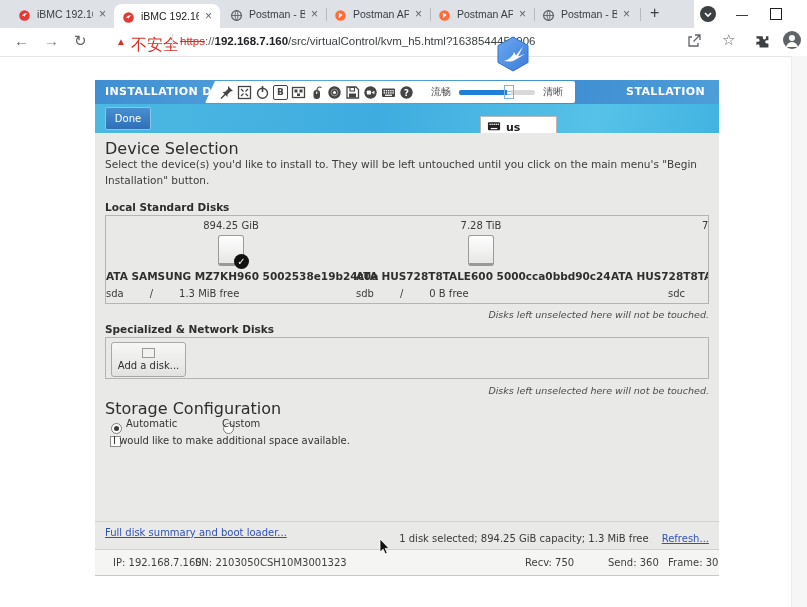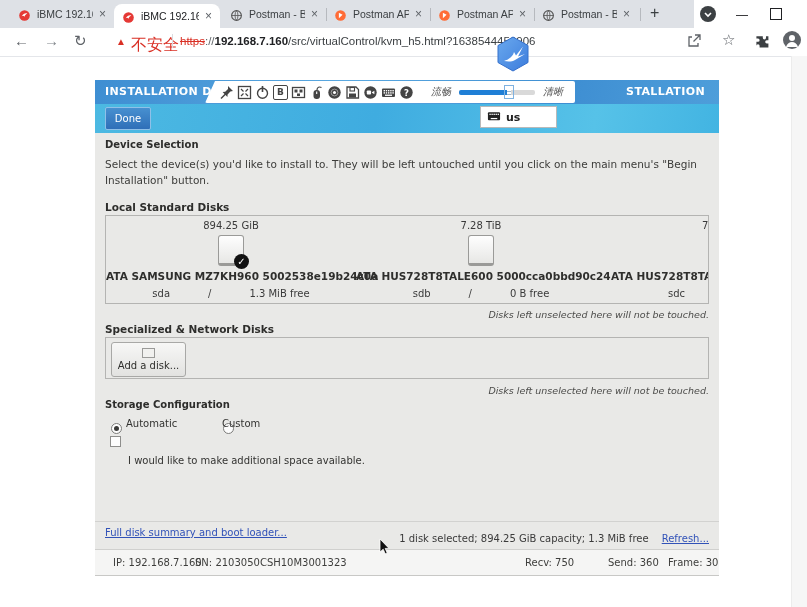--- a/index.html
+++ b/index.html
@@ -25,41 +25,41 @@
   
   .kvm{position:absolute;left:95px;top:80px;width:624px;height:497px;font-family:"DejaVu Sans",sans-serif;}
   .band1{position:absolute;left:0;top:0;width:624px;height:24px;
          background:linear-gradient(100deg,#3e8ed2 0%,#5aa8e0 40%,#3e8ed2 75%,#4e9eda 100%);}
   .band2{position:absolute;left:0;top:24px;width:624px;height:29px;
          background:linear-gradient(100deg,#4cb9e2 0%,#3face0 45%,#56c2e8 80%,#42b4e2 100%);}
   .anatitle{font-size:11px;font-weight:bold;color:#fff;letter-spacing:.4px;white-space:nowrap;}
   .ktoolbar{position:absolute;left:110px;top:1px;width:370px;height:22px;background:#fff;border-radius:2px;
             clip-path:polygon(10px 0,100% 0,100% 100%,0 100%);display:flex;align-items:center;padding-left:14px;box-sizing:border-box;gap:3px;}
   .ticon{width:15px;height:15px;flex:none;display:inline-block;}
-  .slid-lab{font-size:10px;color:#555;margin:0 5px;white-space:nowrap;font-style:italic;}
+  .slid-lab{font-size:10px;color:#555;margin:0 5px;white-space:nowrap;}
   .slid-track{position:relative;width:76px;height:5px;background:#d9d9d9;border-radius:2px;flex:none;}
   .slid-fill{position:absolute;left:0;top:0;height:5px;background:#1f7fd6;border-radius:2px;}
   .slid-handle{position:absolute;top:-5px;width:10px;height:14px;background:#fff;border:1px solid #7fb2e0;box-sizing:border-box;
                background-image:repeating-linear-gradient(#fff 0 2px,#9db8cc 2px 3px);background-clip:content-box;padding:3px 2px;}
   .donebtn{position:absolute;left:10px;top:27px;width:44px;height:21px;border:1px solid #8fc0e8;border-radius:2px;
            background:linear-gradient(#4790d0,#2f6fb8);color:#fff;font-size:10px;display:flex;align-items:center;justify-content:center;}
   .usbox{position:absolute;left:385px;top:26px;width:77px;height:22px;background:#fff;border:1px solid #b9b9b9;box-sizing:border-box;
          display:flex;align-items:center;gap:5px;padding-left:6px;font-size:11px;font-weight:bold;color:#222;}
 
   .anabody{position:absolute;left:0;top:53px;width:624px;height:416px;background:#e9e9e7;font-family:"DejaVu Sans",sans-serif;}
-  .h1{font-size:10px;font-weight:bold;color:#2d2d2b;}
+  .h1{font-size:16px;font-weight:normal;color:#2d2d2b;}
   .h2{font-size:10.5px;font-weight:bold;color:#2d2d2b;}
   .para{font-size:10.5px;color:#3c3c3a;line-height:1.5;}
   .panel{position:absolute;border:1px solid #b4b4b2;box-sizing:border-box;overflow:hidden;}
   .disk{position:absolute;top:0;height:87px;}
   .dcap{position:absolute;top:4px;left:0;width:100%;text-align:center;font-size:10px;color:#3a3a3a;}
   .dicon{position:absolute;top:19px;left:50%;margin-left:-13px;width:26px;height:31px;border:1px solid #9a9a98;border-radius:3px;
          background:linear-gradient(#fefefe,#e7e7e5);box-sizing:border-box;border-bottom-width:3px;}
   .dname{position:absolute;top:54px;left:0;width:100%;text-align:center;font-size:10.5px;font-weight:bold;color:#2f2f2d;white-space:nowrap;}
-  .drow{position:absolute;top:72px;left:0;width:100%;display:flex;justify-content:center;gap:38px;font-size:10px;color:#3a3a3a;}
+  .drow{position:absolute;top:72px;left:0;width:100%;display:flex;justify-content:flex-start;gap:26px;font-size:10px;color:#3a3a3a;}
   .badge{position:absolute;left:128px;top:38px;width:15px;height:15px;border-radius:50%;background:#111;color:#fff;
          font-size:10px;font-weight:bold;text-align:center;line-height:15px;}
   .badge::after{content:"✓";}
   .note{position:absolute;width:604px;text-align:right;font-style:italic;font-size:9.5px;color:#4c4c4a;}
   .addbtn{position:absolute;left:5px;top:4px;width:73px;height:33px;border:1px solid #a8a8a6;border-radius:3px;
           background:linear-gradient(#f7f7f6,#e2e2e0);display:flex;flex-direction:column;align-items:center;justify-content:center;gap:2px;}
   .addbtn .mini{width:11px;height:8px;background:#f1f1ef;border:1px solid #9a9a98;}
   .addbtn .albl{font-size:10px;color:#2f2f2d;}
   .radio{width:11px;height:11px;border-radius:50%;border:1px solid #7c7c7a;background:#fdfdfd;box-sizing:border-box;display:inline-block;position:relative;}
   .radio.sel::after{content:"";position:absolute;left:2px;top:2px;width:5px;height:5px;border-radius:50%;background:#3a3a38;}
@@ -254,21 +254,21 @@
         <span class="slid-track">
           <span class="slid-fill" style="width: 66%;"></span>
           <span class="slid-handle" style="left: calc(66% - 5px);"></span>
         </span>
         <span class="slid-lab">清晰</span>
       </div>
     </div>
 
     <div class="band2">
       <div class="donebtn" style="top:3px;">Done</div>
-      <div class="usbox" style="top:2px;">
+      <div class="usbox" style="top:12px;">
         <span><svg viewBox="0 0 15 15" width="14" height="14">
               <rect x="1" y="3.5" width="13" height="8.5" rx="1" fill="#222"></rect>
               <g fill="#fff">
                 <rect x="2.6" y="5" width="1.4" height="1.4"></rect>
                 <rect x="4.8" y="5" width="1.4" height="1.4"></rect>
                 <rect x="7" y="5" width="1.4" height="1.4"></rect>
                 <rect x="9.2" y="5" width="1.4" height="1.4"></rect>
                 <rect x="11.4" y="5" width="1.4" height="1.4"></rect>
                 <rect x="4" y="9.6" width="7" height="1.3"></rect>
               </g>
@@ -321,21 +321,21 @@
         </div>
       </div>
       <div class="note" style="left:10px;top:252px;">Disks left unselected here will not be touched.</div>
 
       <div class="h1 abs" style="left:10px;top:266px;">Storage Configuration</div>
       <span class="radio sel abs" style="left:16px;top:286px;"></span>
       <span class="ctrl-lab abs" style="left:31px;top:285px;text-align:right;">Automatic</span>
       <span class="radio abs" style="left:112px;top:286px;"></span>
       <span class="ctrl-lab abs" style="left:127px;top:285px;">Custom</span>
       <span class="chk abs" style="left:15px;top:303px;"></span>
-      <span class="ctrl-lab abs" style="left:33px;top:302px;margin-top:20px;">I would like to make additional space available.</span>
+      <span class="ctrl-lab abs" style="left:18px;top:302px;">I would like to make additional space available.</span>
 
       <div class="footline"></div>
       <span class="alink abs" style="left:10px;top:394px;">Full disk summary and boot loader...</span>
       <span class="abs" style="right:10px;top:394px;white-space:nowrap;">
         <span class="sumtxt">1 disk selected; 894.25 GiB capacity; 1.3 MiB free</span>
         <span class="alink" style="margin-left:8px;">Refresh...</span>
       </span>
     </div>
 
     <div class="statusbar">

